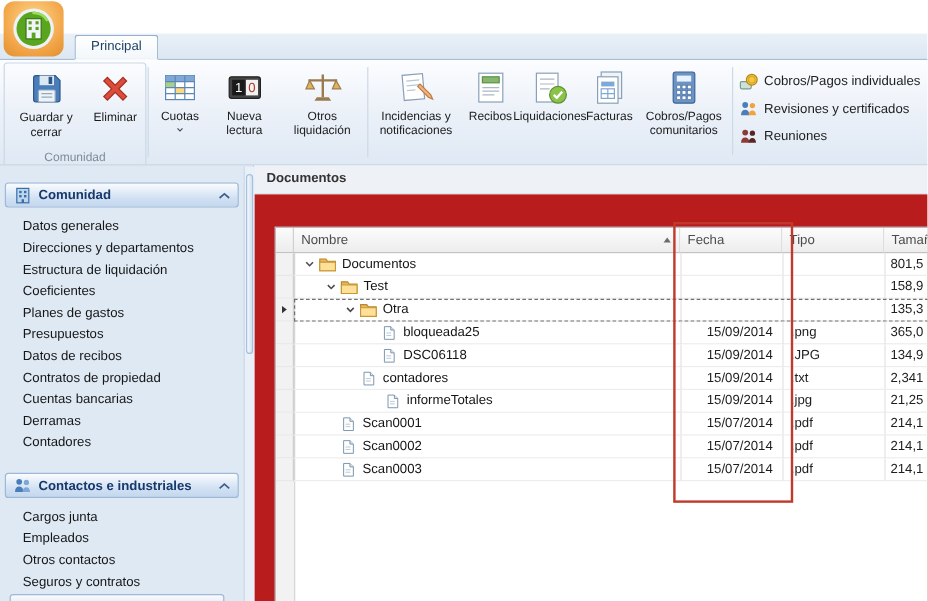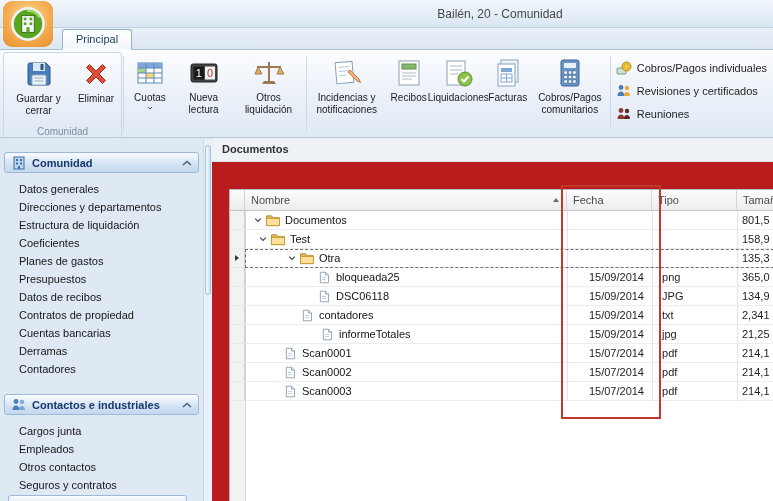--- a/index.html
+++ b/index.html
@@ -78,23 +78,20 @@
   .g-name{color:#141414;}
   .ind{width:6px;height:8px;display:block;}
 
   
   .redbox{position:absolute;left:561px;top:185px;width:100px;height:234px;border:2px solid #c0392b;z-index:40;pointer-events:none;}
 </style>
 </head>
 <body>
 
 <div id="app">
-  <div class="titlebar">
-    <span class="wtitle">Bailén, 20 - Comunidad</span>
-  </div>
   <div class="tabstrip"></div>
   <div class="tab">
     <span>Principal</span>
   </div>
   <div class="appbtn">
     <span class="icon appicon">
         <svg viewBox="0 0 36 36">
           <circle cx="18" cy="18" r="16" fill="#eef2f6"></circle>
           <circle cx="18" cy="18" r="13.5" fill="#5aa51f"></circle>
           <path d="M18 5.5a12.5 12.5 0 0 1 10.5 5.5" stroke="#9bdb5d" stroke-width="2.2" fill="none" stroke-linecap="round"></path>
@@ -392,21 +389,21 @@
                 <span class="g-name">Documentos</span>
               </div>
               <div class="g-c g-fecha"></div>
               <div class="g-c g-tipo"></div>
               <div class="g-c g-tama">801,5</div>
             </div>
           </div>
           <div class="g-row">
             <div class="g-gutter"></div>
             <div class="g-data">
-              <div class="g-c g-nombre" style="padding-left:11px">
+              <div class="g-c g-nombre" style="padding-left:24px">
                 <span class="exp">
                   <svg viewBox="0 0 8 8">
                     <path d="M1.2 2.6l2.8 2.8 2.8-2.8" stroke="#4a4a4a" stroke-width="1.3" fill="none"></path>
                   </svg>
                 </span>
                 <span class="icon node">
                   <svg viewBox="0 0 16 14">
                     <path d="M1 2h5.5L8 4h7v8.5H1z" fill="#e8b95c" stroke="#b8862e"></path>
                     <path d="M1 4.8h14v7.7H1z" fill="#ffe09a" stroke="#c9972f"></path>
                   </svg>

